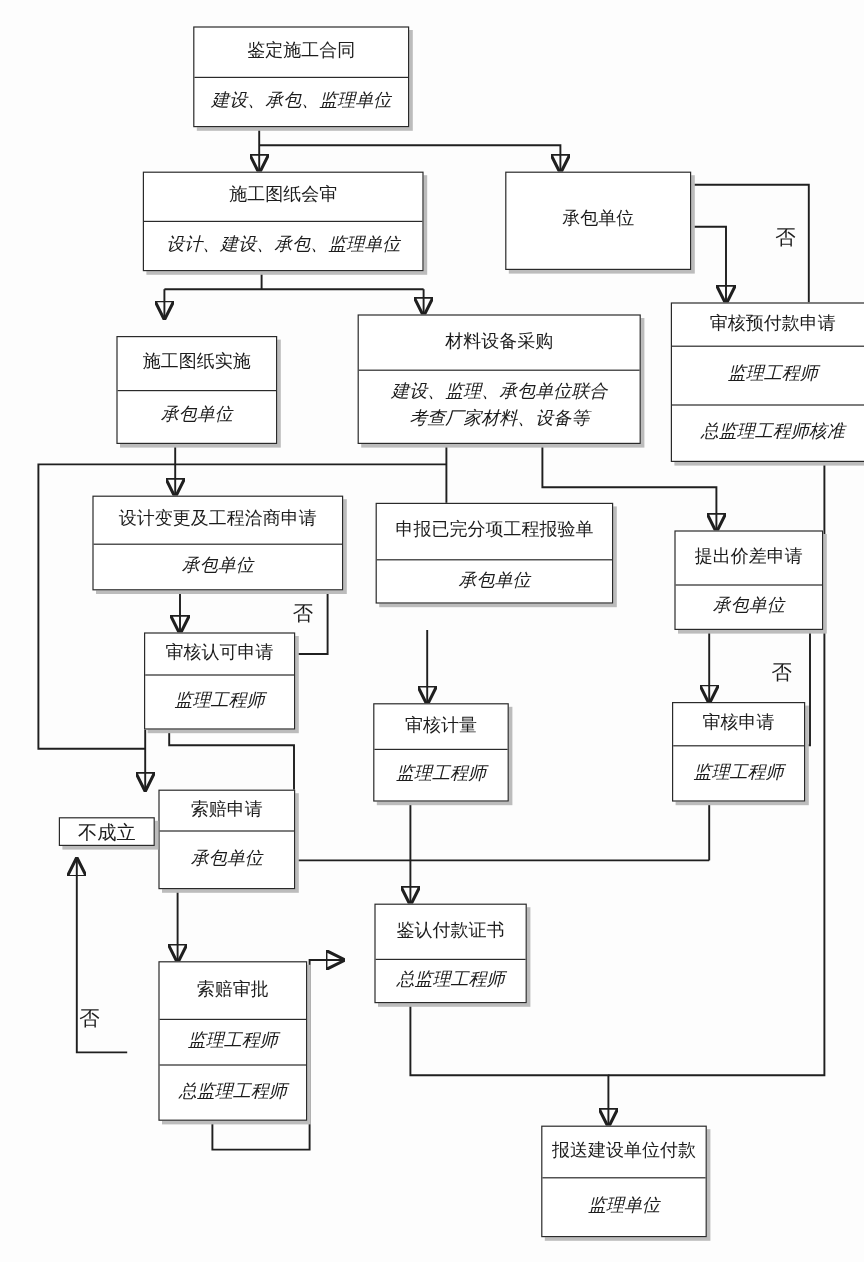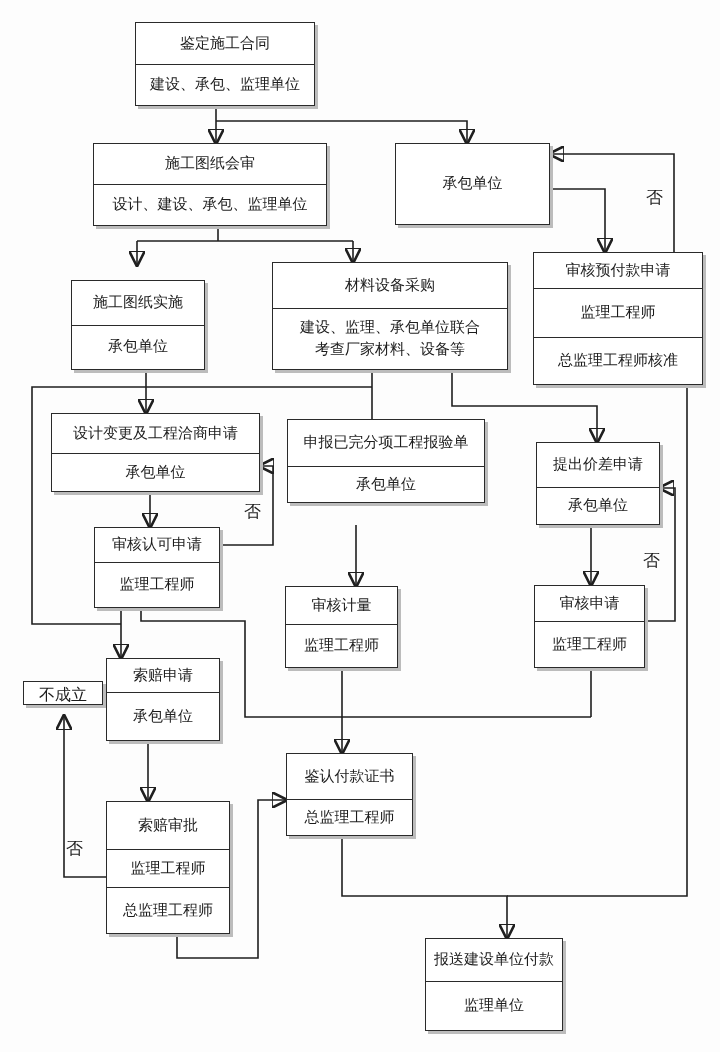--- a/index.html
+++ b/index.html
@@ -6,28 +6,28 @@
   #canvas{
     position:relative;width:720px;height:1052px;background:#fdfdfd;
     font-family:"Liberation Serif","DejaVu Serif",serif;color:#1c1c1c;
     overflow:hidden;
   }
   #wires{position:absolute;left:0;top:0;width:720px;height:1052px;pointer-events:none;}
   #wires path{fill:none;stroke:#1f1f1f;stroke-width:1.6;}
   .node{
     position:absolute;display:flex;flex-direction:column;
     background:#ffffff;border:1.6px solid #2a2a2a;
-    box-shadow:3px 3px 0 #bcbcbc;box-sizing:border-box;
+    box-shadow:3px 3px 0 #bcbcbc;box-sizing:border-box;margin-left:26px;
   }
   .cell{
     display:flex;align-items:center;justify-content:center;text-align:center;
     font-size:15px;line-height:1.45;white-space:pre-line;padding:1px 4px;
     box-sizing:border-box;
   }
-  .cell + .cell{border-top:1.2px solid #2a2a2a;}
+  .cell + .cell{border-top:1.2px solid #2a2a2a;font-style:italic;}
   .edge-label{
     position:absolute;font-size:17px;color:#1c1c1c;
     background:transparent;
   }
 </style>
 </head>
 <body>
 
 <div id="canvas">
 

